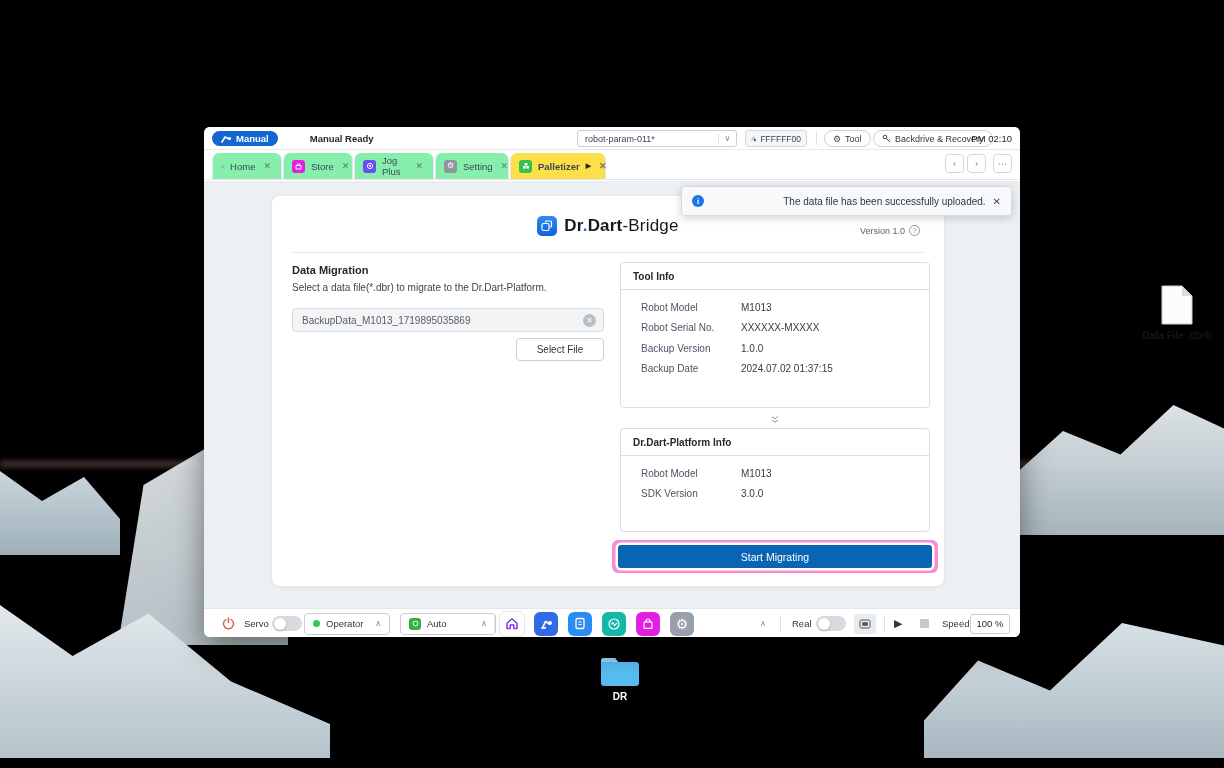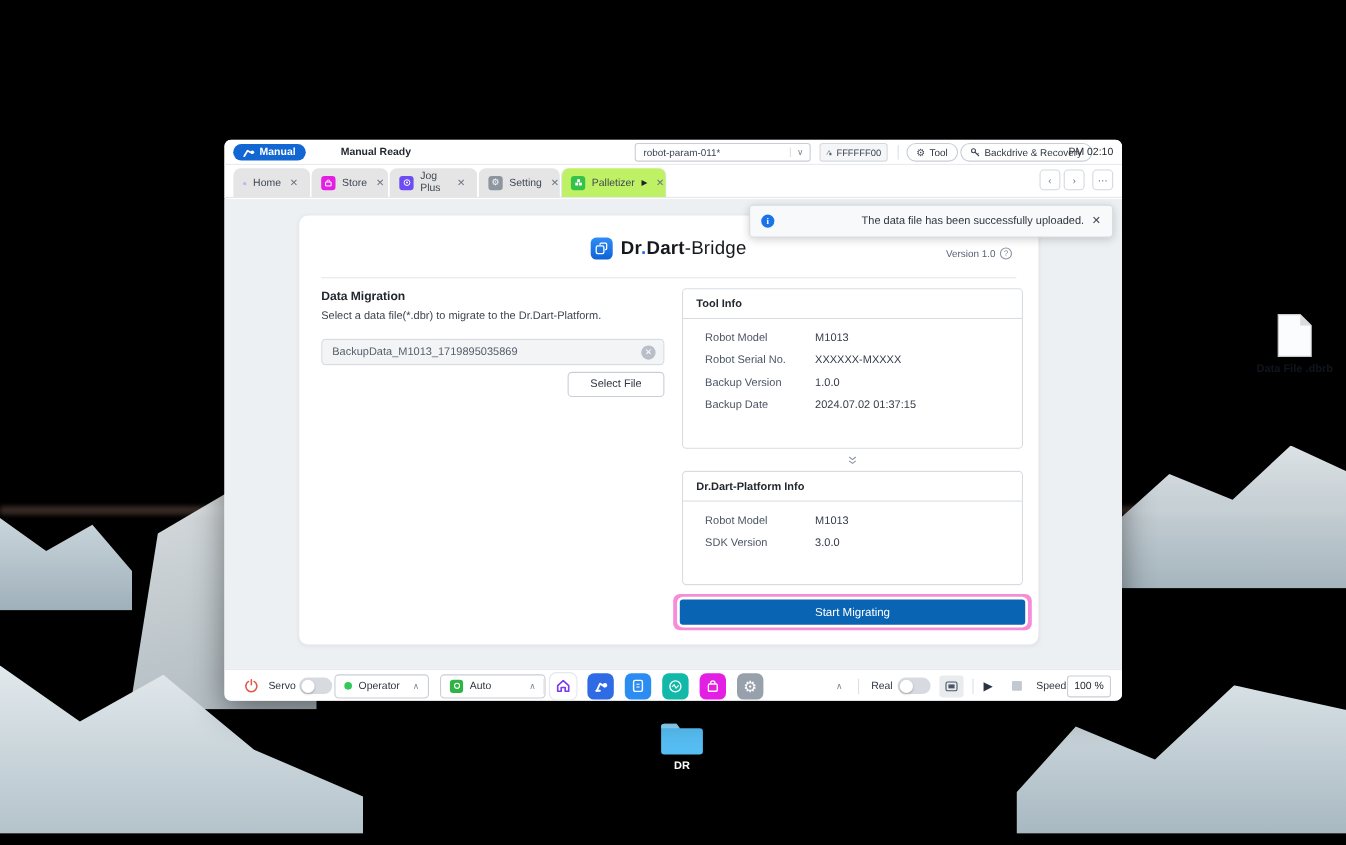--- a/index.html
+++ b/index.html
@@ -40,22 +40,22 @@
   .param-select { position:absolute; left:373px; top:3px; width:160px; height:17px; border:1px solid #c9ced6; border-radius:3px; display:flex; align-items:center; background:#fff; }
   .param-select .val { flex:1; padding:0 7px; font-size:9px; color:#3b4454; white-space:nowrap; overflow:hidden; }
   .param-select .chev { width:18px; border-left:1px solid #dde0e5; color:#7d8694; font-size:8px; text-align:center; }
   .weight-box { position:absolute; left:541px; top:3px; width:62px; height:17px; border:1px solid #d5d9df; background:#f5f6f8; border-radius:3px; display:flex; align-items:center; gap:4px; padding:0 5px; font-size:8.5px; color:#3b4454; }
   .tb-sep { position:absolute; top:5px; width:1px; height:13px; background:#dde0e5; }
   .tb-btn { position:absolute; top:3px; height:17px; border:1px solid #c9ced6; border-radius:9px; background:#fff; display:flex; align-items:center; gap:4px; padding:0 8px; font-size:9px; color:#2f3640; }
   .clock { position:absolute; right:8px; top:0; height:23px; display:flex; align-items:center; font-size:9.5px; color:#23282f; }
 
   
   .tabbar { position:absolute; left:0; top:23px; width:100%; height:30px; background:#fff; border-bottom:1px solid #e4e7eb; display:flex; align-items:flex-end; padding-left:8px; }
-  .tab { height:26px; display:flex; align-items:center; gap:6px; padding:0 8px; border-radius:7px 7px 0 0; background:#e5e5e5; font-size:9.5px; color:#3f4754; margin-right:1px; border-left:1px solid #e2e5ea; border-right:1px solid #e2e5ea; }
-  .tab.active { background:#bef264; font-weight:normal; }
+  .tab { height:26px; display:flex; align-items:center; gap:6px; padding:0 8px; border-radius:7px 7px 0 0; background:#86efac; font-size:9.5px; color:#3f4754; margin-right:1px; border-left:1px solid #e2e5ea; border-right:1px solid #e2e5ea; }
+  .tab.active { background:#fde047; font-weight:bold; }
   .tab .x { color:#6b7380; font-size:9px; padding:0 2px; }
   .tab .play { color:#1c212a; font-size:7px; }
   .tile12 { width:13px; height:13px; border-radius:3px; display:flex; align-items:center; justify-content:center; flex:none; }
   .navbtns { position:absolute; right:8px; top:27px; display:flex; gap:3px; }
   .navbtn { width:19px; height:19px; border:1px solid #d4d8de; border-radius:4px; background:#fff; color:#6b7380; font-size:9px; display:flex; align-items:center; justify-content:center; }
   .navbtn.more { margin-left:4px; }
 
   
   .content { position:absolute; left:0; top:54px; width:100%; height:427px; background:#edf0f3; }
 

